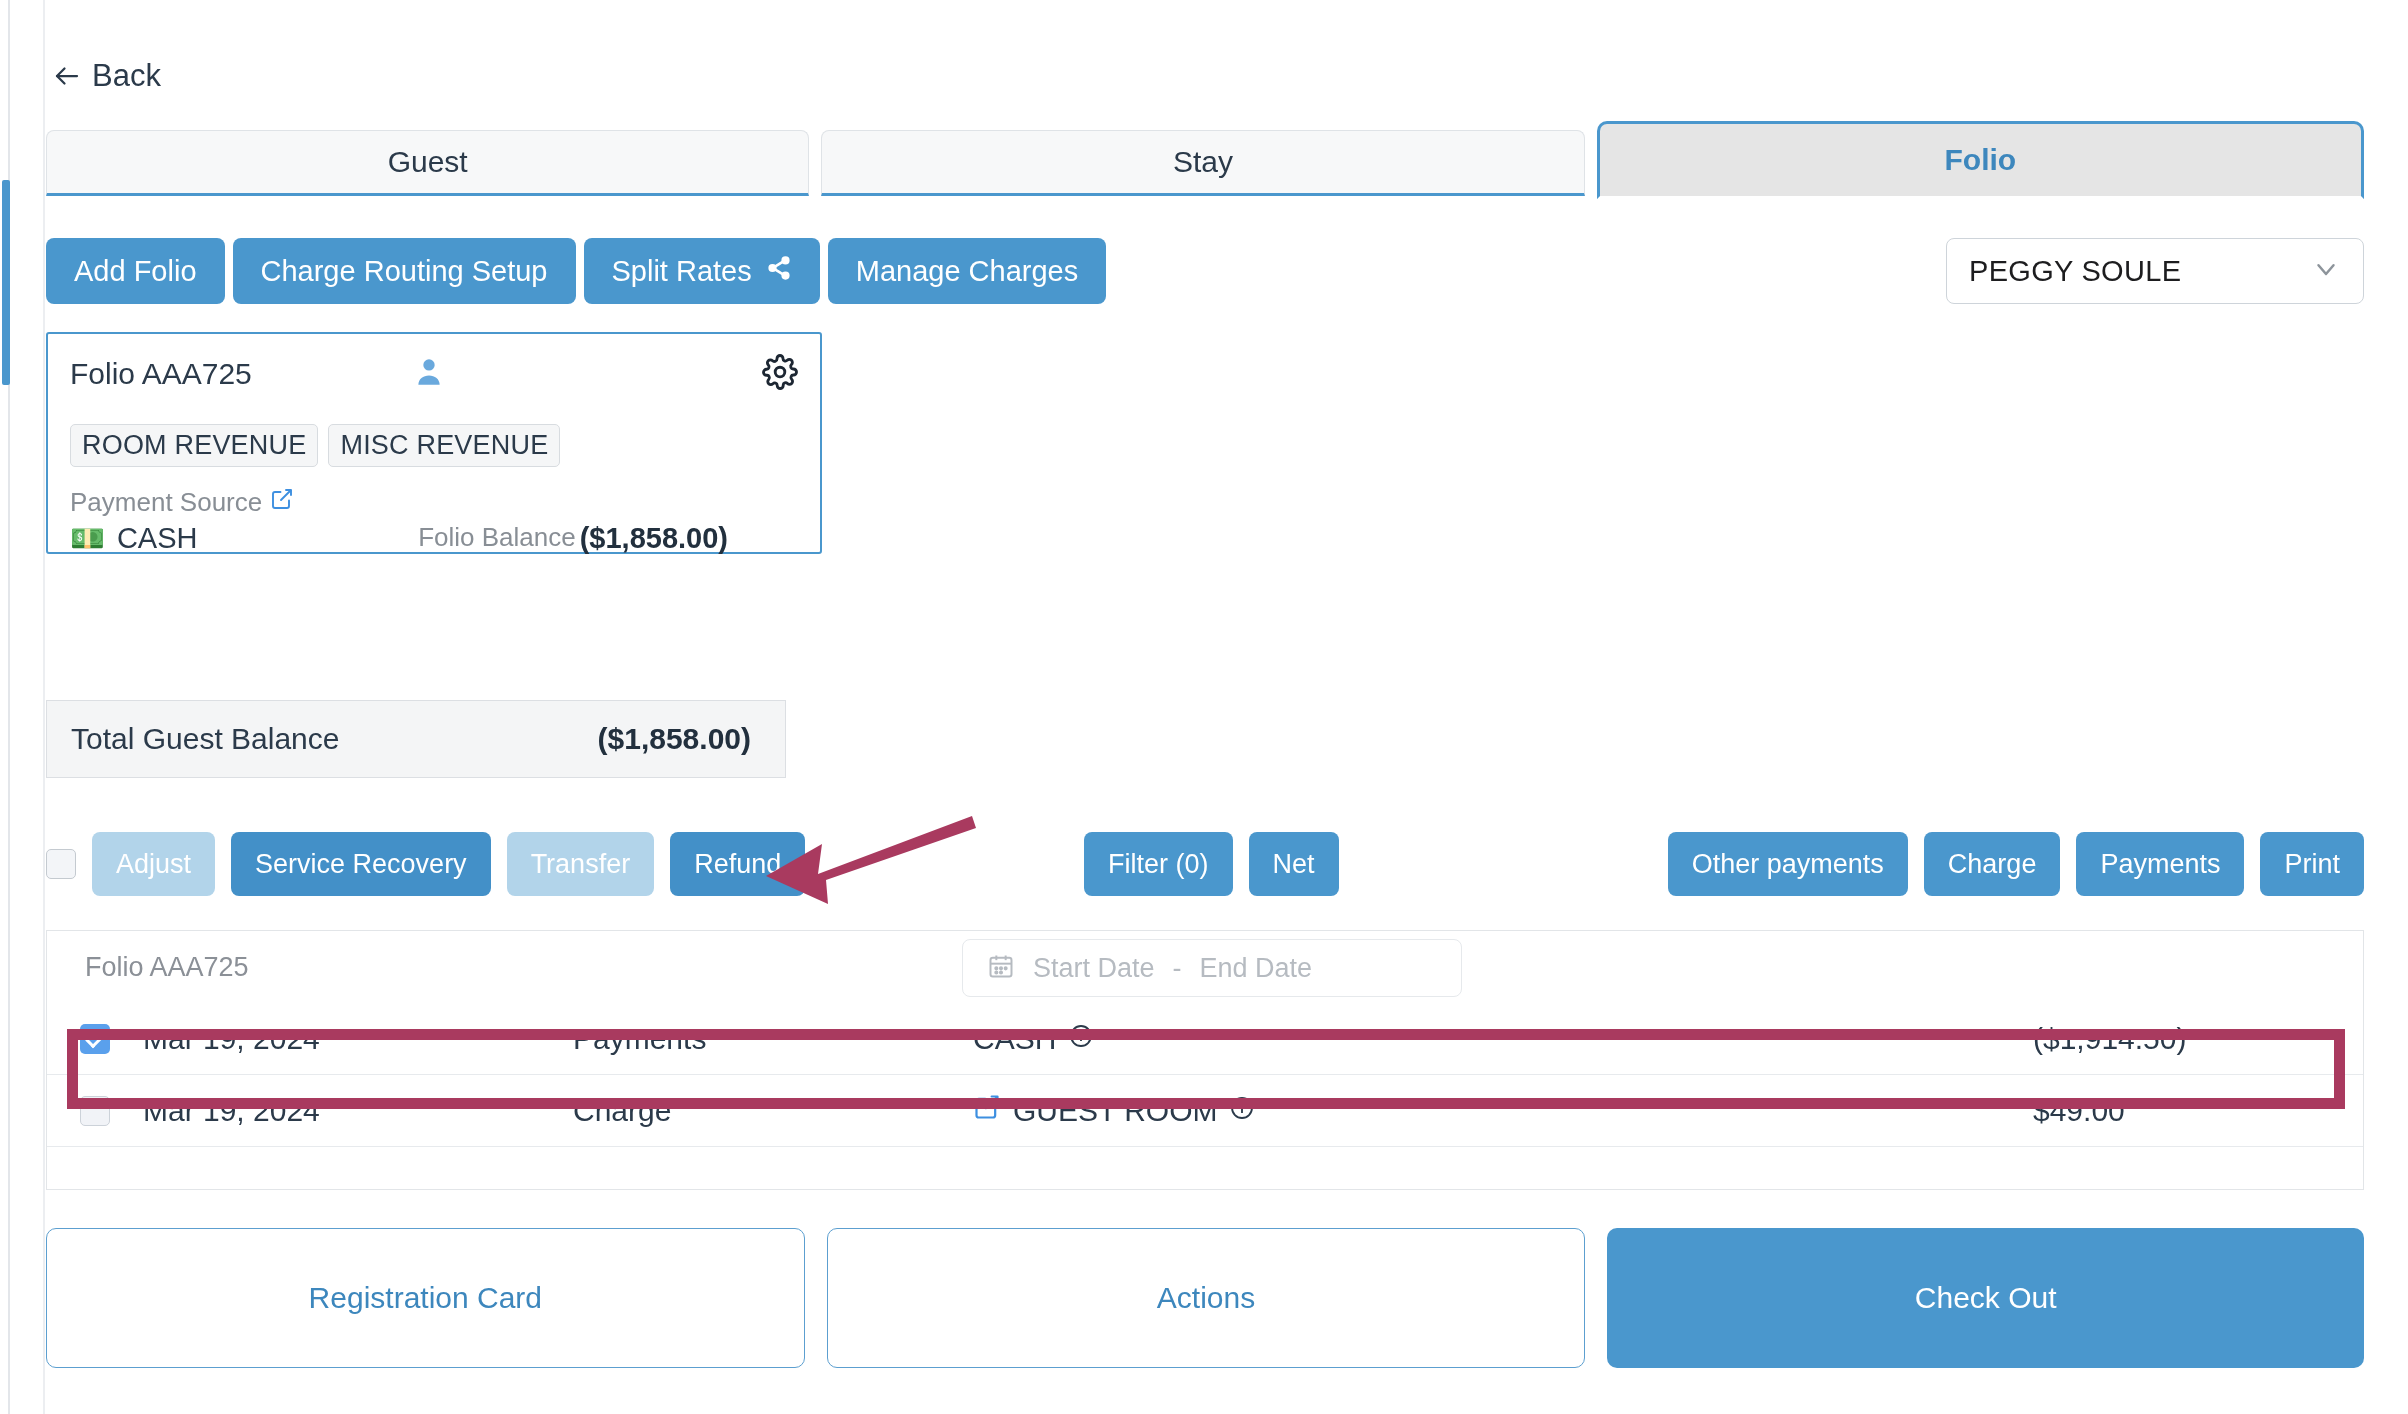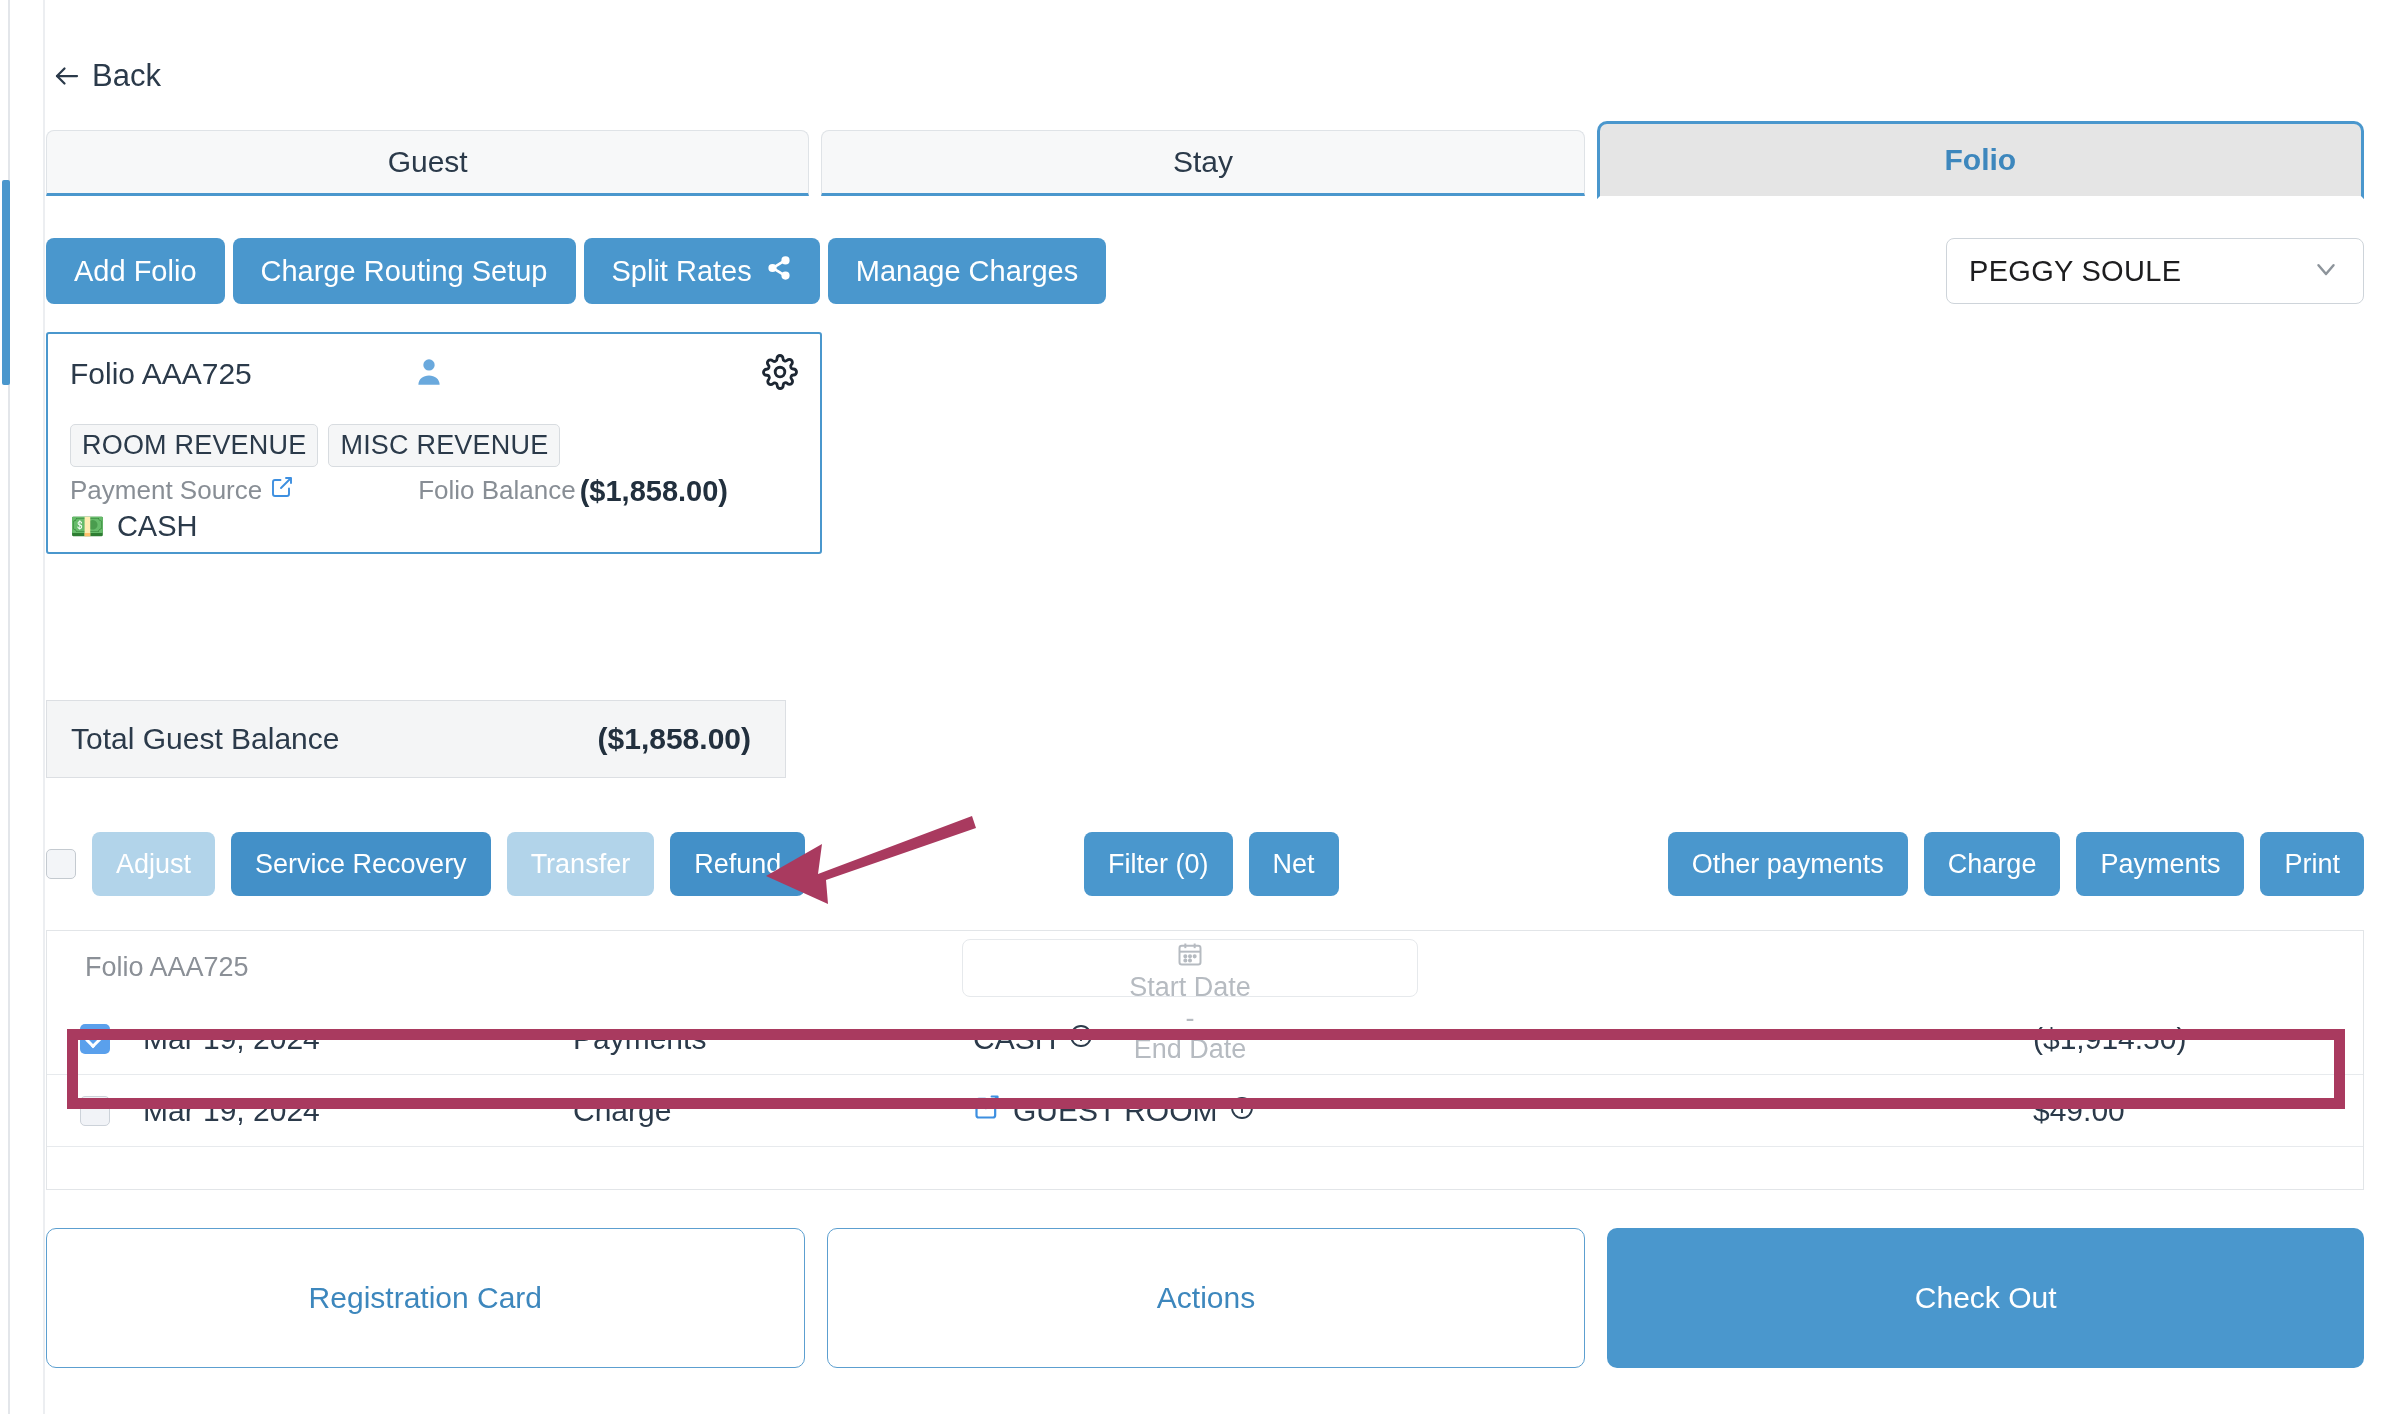--- a/index.html
+++ b/index.html
@@ -155,22 +155,22 @@
     border: 1px solid #d8dce0;
     background: #f5f6f7;
     border-radius: 5px;
     padding: 5px 11px;
     font-size: 27px;
     color: #2b3a4a;
     letter-spacing: .2px;
   }
 
   .folio-foot {
-    display: flex; 
-    margin-top: 8px;
+    display: flex; align-items: flex-end;
+    margin-top: 20px;
   }
   .pay-src { display: flex; flex-direction: column; gap: 4px; }
   .pay-src-label {
     display: flex; align-items: center; gap: 8px;
     font-size: 26px; color: #888e95;
   }
   .pay-src-val {
     display: flex; align-items: center; gap: 12px;
     font-size: 29px; color: #2b3a4a;
   }
@@ -238,28 +238,27 @@
   .table-head {
     height: 72px;
     display: flex; align-items: center;
     padding-left: 38px;
     position: relative;
   }
   .table-head .ttl { font-size: 27px; color: #8b9097; }
   .date-range {
     position: absolute;
     left: 915px; top: 8px;
-    width: 456px; height: 58px;
+    width: 500px; height: 58px;
     border: 1px solid #e6e9ec;
     border-radius: 8px;
     display: flex; align-items: center;
-    padding: 0 24px; 
-    cursor: pointer;
-    background: #ffffff;
-    flex-direction: column;
+    padding: 0 24px; gap: 18px;
+    cursor: pointer;
+    background: #ffffff;
   }
   .date-range .ph { font-size: 27px; color: #b6bbc1; }
   .date-range .dash { font-size: 27px; color: #b6bbc1; }
 
   .trow {
     height: 72px;
     display: flex; align-items: center;
     position: relative;
     border-bottom: 1px solid #e7eaed;
   }

